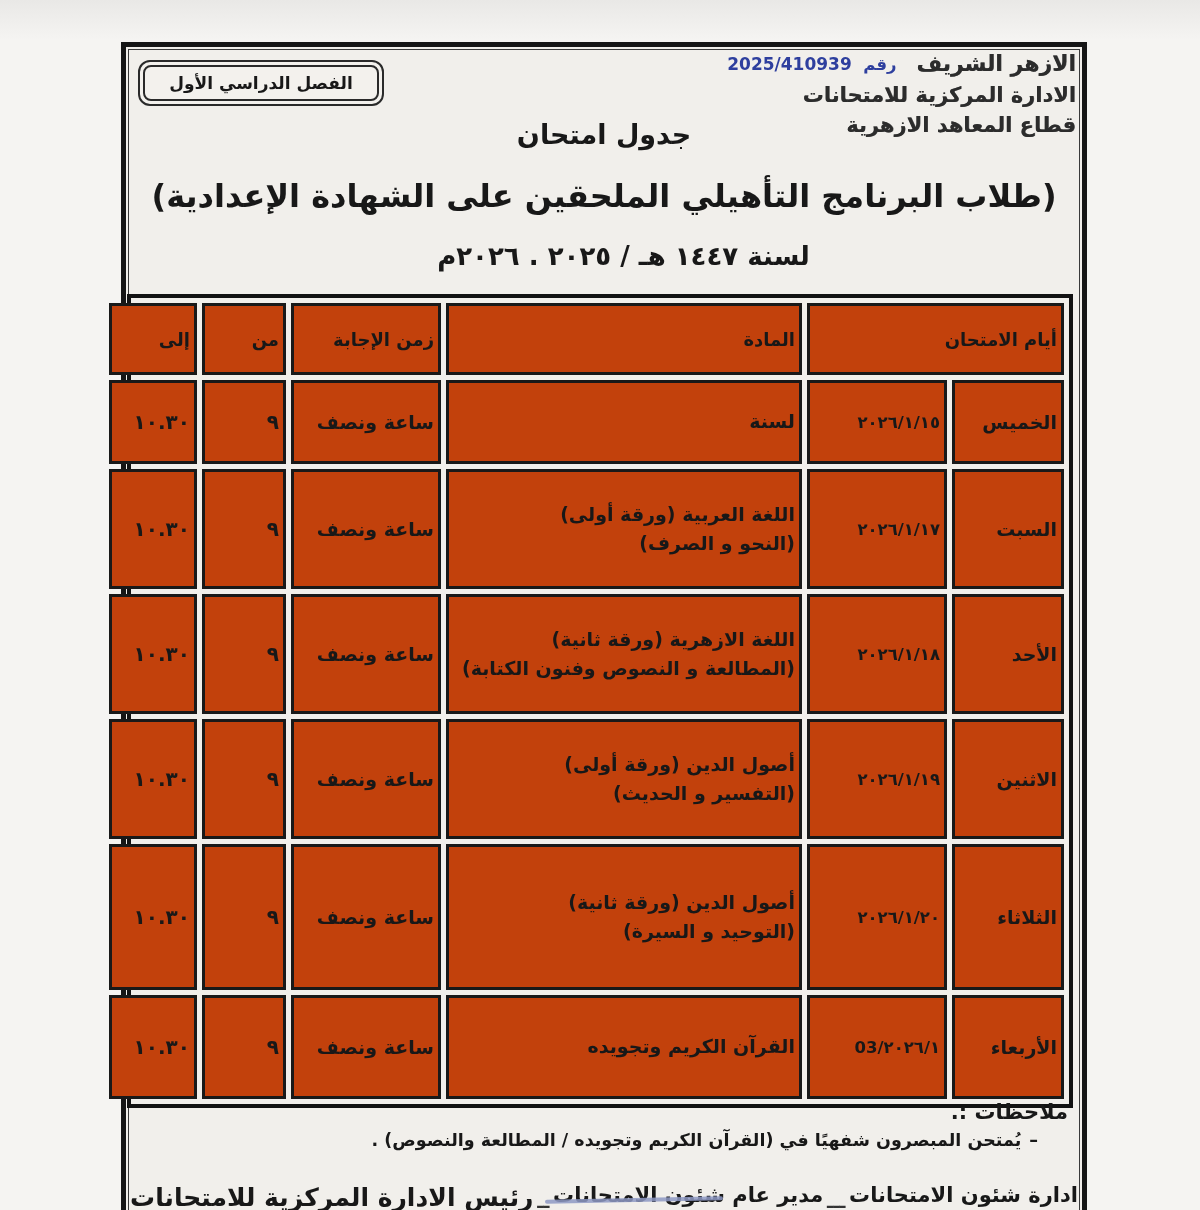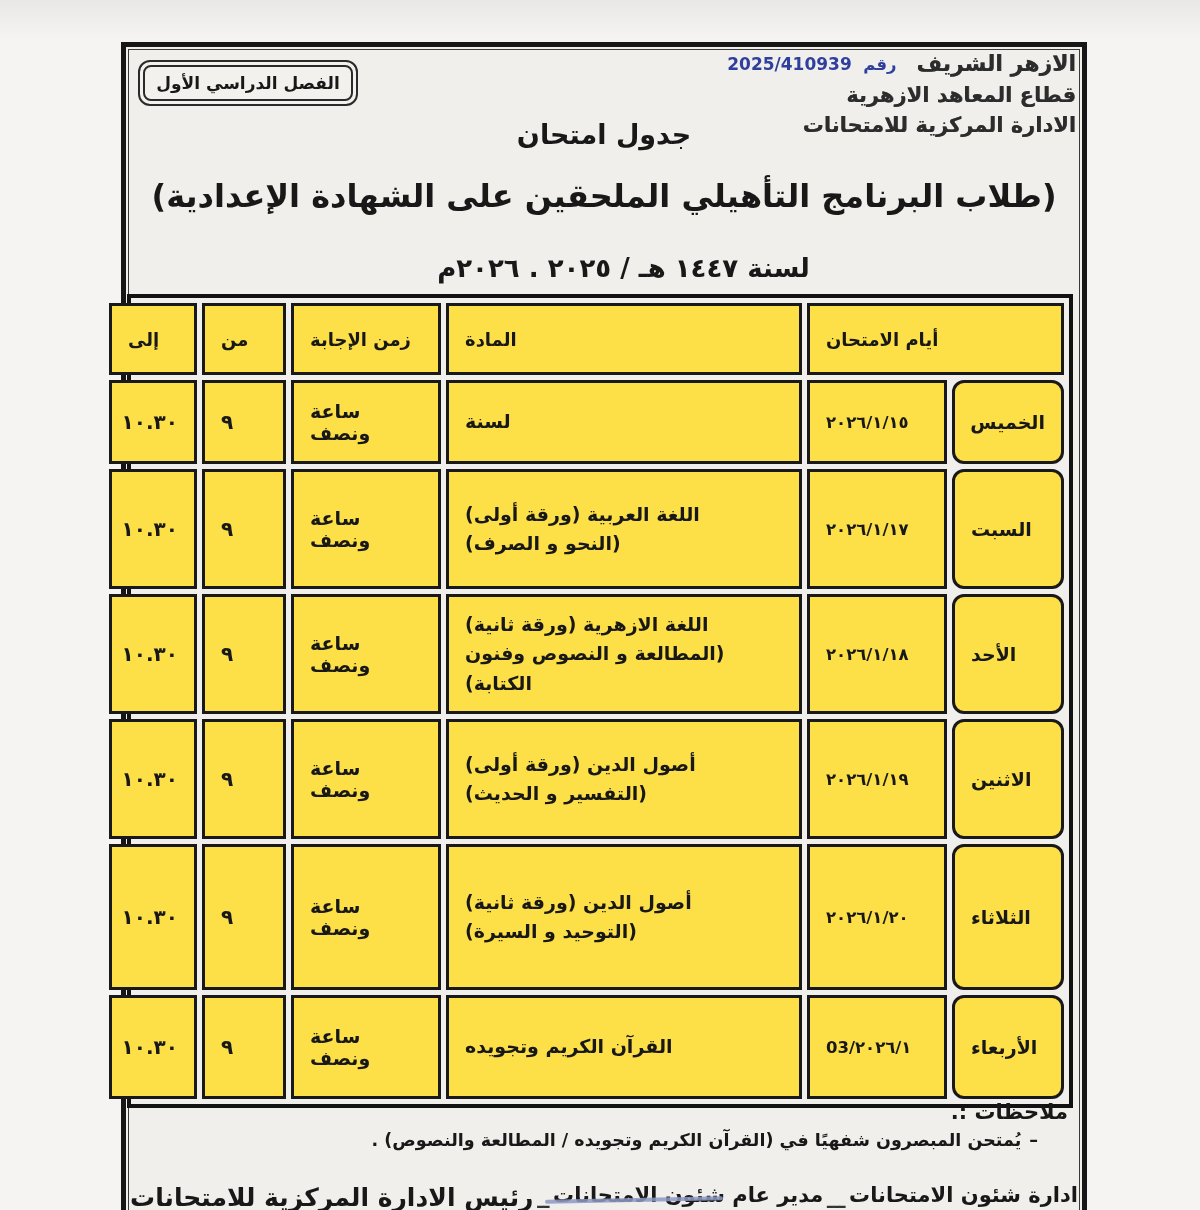--- a/index.html
+++ b/index.html
@@ -12,21 +12,21 @@
     position:absolute;left:121px;top:42px;width:966px;height:1240px;
     border:5px solid #161616;background:#f1efeb;box-sizing:border-box;
   }
   .frame::before{
     content:'';position:absolute;inset:2px;border:1.5px solid #3a3a3a;pointer-events:none;
   }
   .inner{position:absolute;inset:0;direction:rtl;}
 
   
   .sem-badge{
-    position:absolute;left:12px;top:13px;width:220px;height:46px;
+    position:absolute;left:12px;top:13px;width:246px;height:46px;
     border:2px solid #2a2a2a;border-radius:12px;background:#f3f1ed;
     display:flex;align-items:center;justify-content:center;box-sizing:border-box;
   }
   .sem-badge::after{content:'';position:absolute;inset:3px;border:2px solid #2a2a2a;border-radius:8px;}
   .sem-badge span{font-size:17px;font-weight:700;}
 
   
   .header-right{position:absolute;right:6px;top:1px;text-align:right;}
   .org-row1{display:flex;flex-direction:row;align-items:baseline;gap:20px;justify-content:flex-start;}
   .org-line{font-weight:700;color:#2c2c2c;letter-spacing:.5px;line-height:1.45;
@@ -34,40 +34,40 @@
   .org1{font-size:22px;}
   .ref{color:#2e3f9e;font-size:16.5px;font-weight:700;white-space:nowrap;align-self:center;}
   .ref .num{font-size:17px;}
 
   
   .doc-title,.doc-subtitle,.doc-year{
     position:absolute;left:0;right:0;text-align:center;font-weight:700;
   }
   .doc-title{top:72px;font-size:27px;}
   .doc-subtitle{top:130px;font-size:32px;}
-  .doc-year{top:206px;font-size:26px;padding-left:39px;}
+  .doc-year{top:194px;font-size:26px;padding-left:39px;}
 
   
   .table-frame{
     position:absolute;top:247px;right:9px;width:946px;box-sizing:border-box;
     border:4px solid #121212;background:#f1efeb;
   }
   table.exam{
     width:100%;border-collapse:separate;border-spacing:5px;table-layout:fixed;
   }
   table.exam th,table.exam td{
-    border:3px solid #191919;background:#fde047;text-align:left;vertical-align:middle;
-    font-weight:700;padding:2px 16px;box-sizing:border-box;
+    border:3px solid #191919;background:#c2410c;text-align:right;vertical-align:middle;
+    font-weight:700;padding:2px 4px;box-sizing:border-box;
   }
   col.c-day{width:112px;} col.c-date{width:140px;} col.c-subj{width:356px;}
   col.c-dur{width:150px;} col.c-from{width:84px;} col.c-to{width:88px;}
   tr.hrow{height:72px;} tr.r1{height:84px;} tr.r2{height:120px;} tr.r3{height:120px;}
   tr.r4{height:120px;} tr.r5{height:146px;} tr.r6{height:104px;}
   .th-txt{font-size:18px;}
-  td.day{font-size:19px;border-radius:12px;} td.date{font-size:16.5px;white-space:nowrap;}
+  td.day{font-size:19px;} td.date{font-size:16.5px;white-space:nowrap;}
   td.subj{font-size:19px;line-height:1.55;} td.dur{font-size:19px;}
   td.from,td.to{font-size:20px;}
   .subj-l2:empty{display:none;}
 
   
   .notes{position:absolute;top:1053px;right:14px;left:14px;text-align:right;}
   .notes-heading{font-size:21px;font-weight:700;}
   .note-item{margin-top:6px;padding-right:30px;font-size:17.5px;font-weight:700;}
   .note-dash{margin-left:8px;}
 
@@ -94,22 +94,22 @@
 
     <div class="sem-badge">
       <span>الفصل الدراسي الأول</span>
     </div>
 
     <div class="header-right">
       <div class="org-row1">
         <span class="org-line org1">الازهر الشريف</span>
         <span class="ref"><span>رقم</span>&nbsp;&nbsp;<span class="num">2025/410939</span></span>
       </div>
+      <div class="org-line">الادارة المركزية للامتحانات</div>
       <div class="org-line">قطاع المعاهد الازهرية</div>
-      <div class="org-line">الادارة المركزية للامتحانات</div>
     </div>
 
     <div class="doc-title">جدول امتحان</div>
     <div class="doc-subtitle">(طلاب البرنامج التأهيلي الملحقين على الشهادة الإعدادية)</div>
     <div class="doc-year">لسنة ١٤٤٧ هـ / ٢٠٢٥ . ٢٠٢٦م</div>
 
     <div class="table-frame">
       <table class="exam" dir="rtl">
         <colgroup>
           <col class="c-day">

